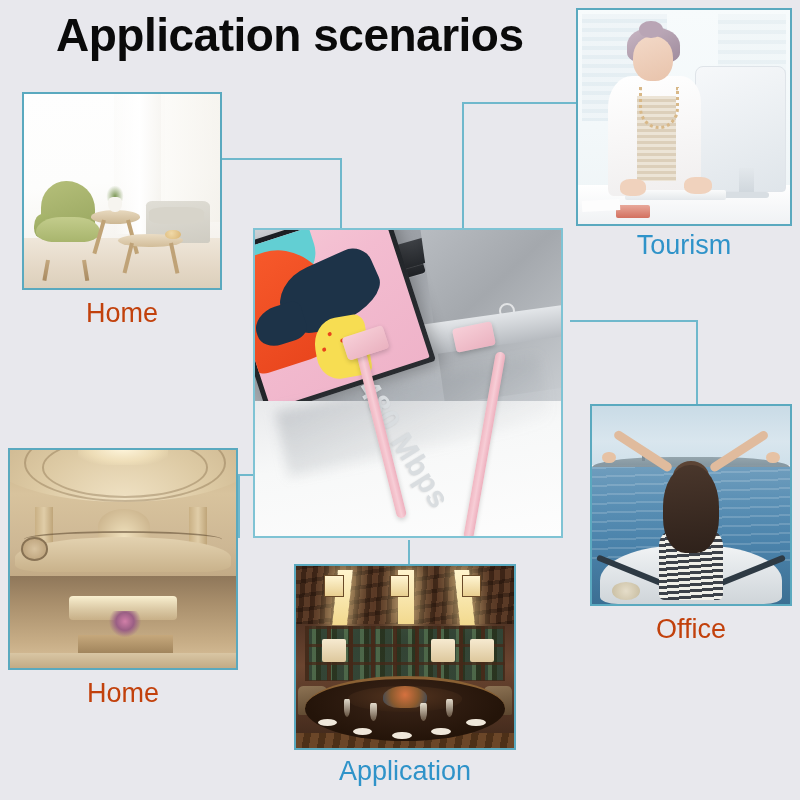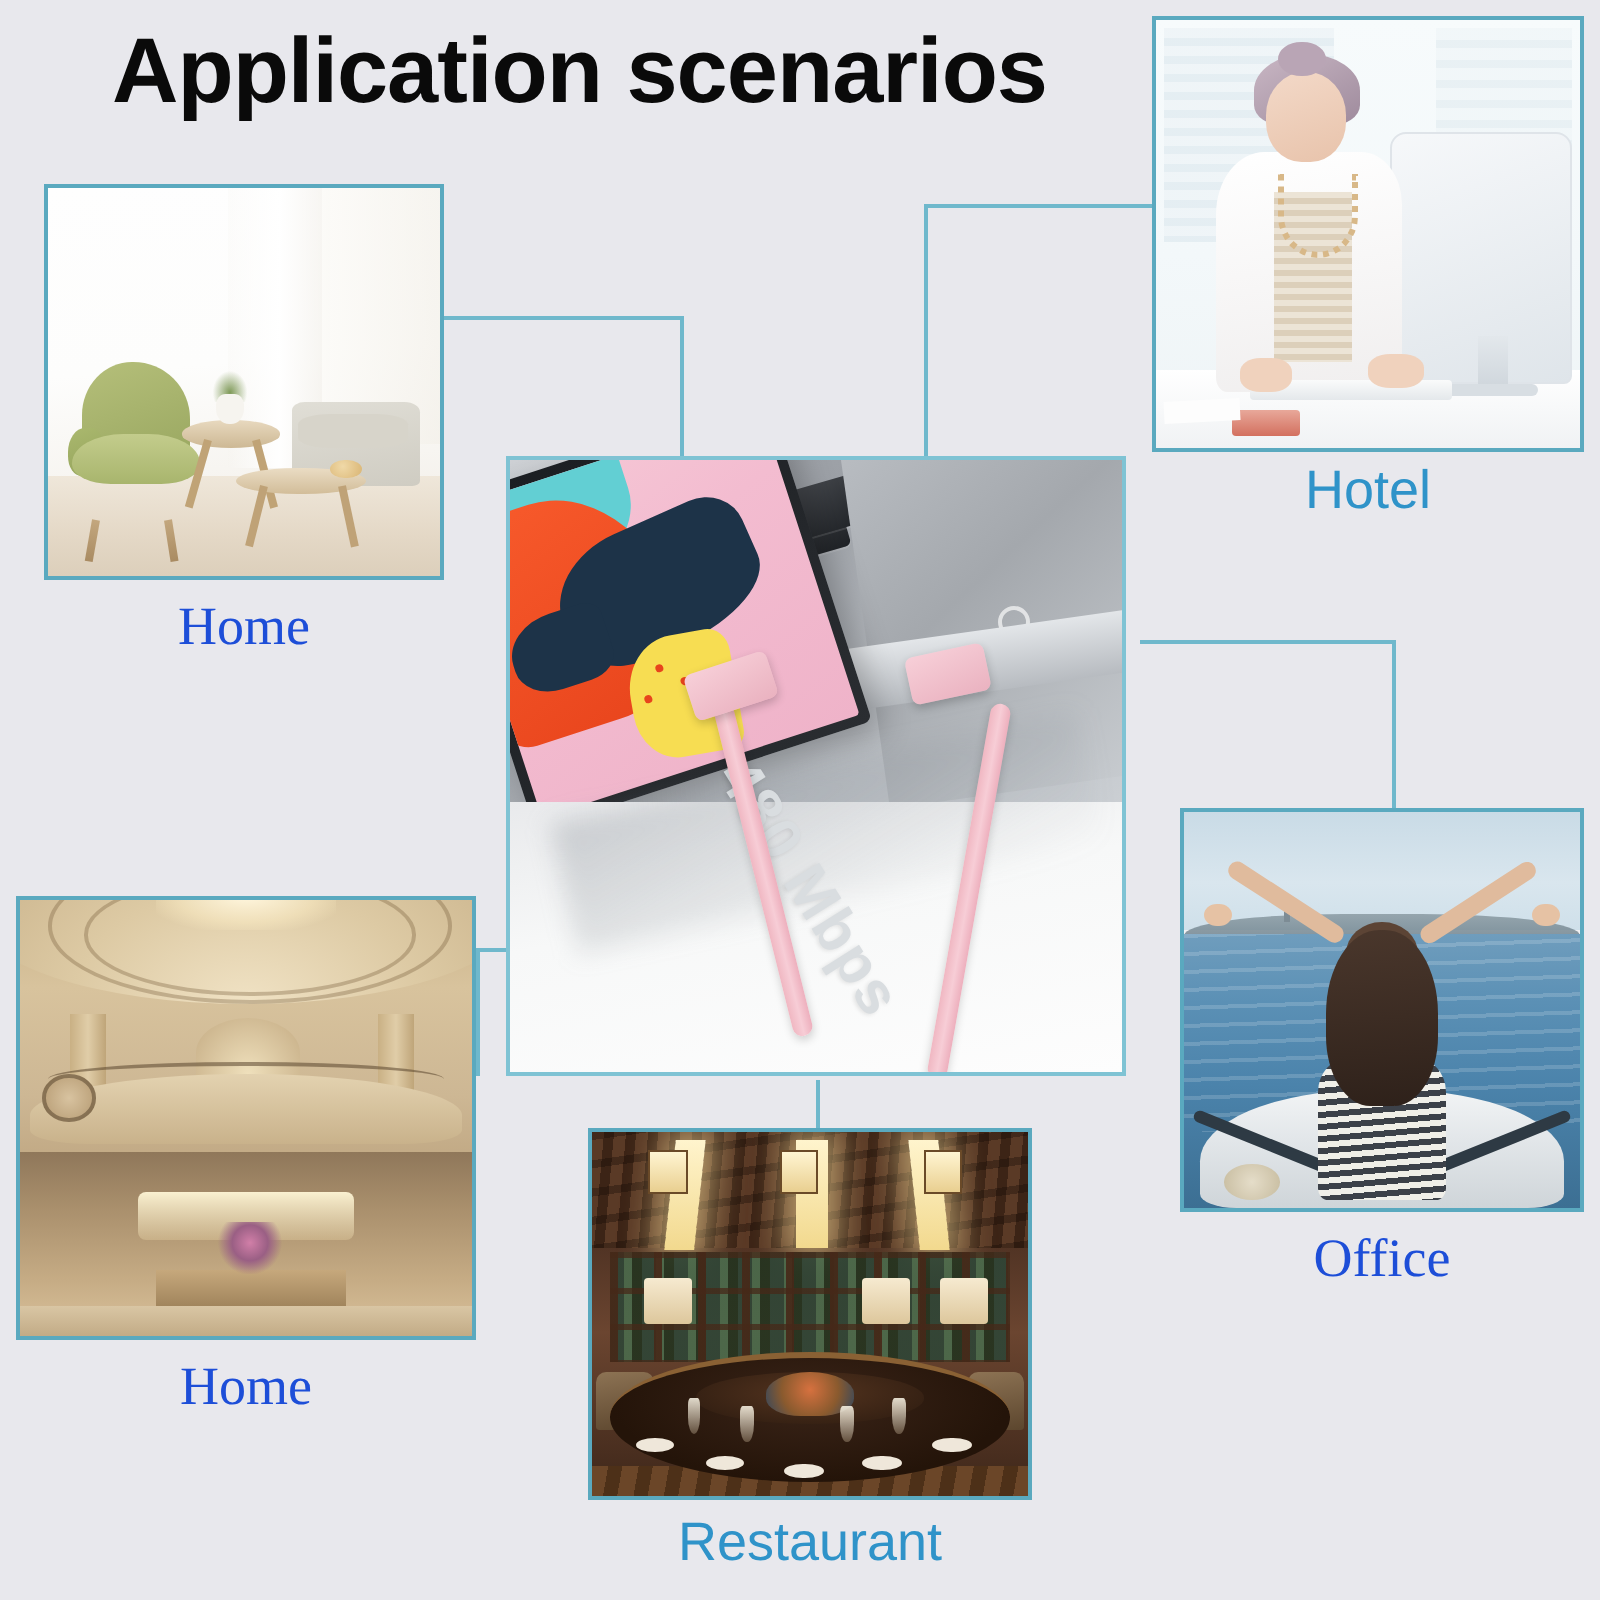--- a/index.html
+++ b/index.html
@@ -36,21 +36,21 @@
   .photo{position:absolute;inset:0;overflow:hidden;}
 
   .caption{
     position:absolute;
     color:#2f93c9;
     font-size:27px;
     text-align:center;
     white-space:nowrap;
     line-height:1;
   }
-  .caption.teal{color:#1d4ed8;font-family:Liberation Serif, serif;}
+  .caption.teal{color:#c2410c;}
 
   
   .home-bg{position:absolute;inset:0;
     background:linear-gradient(175deg,#fefefe 0%,#fdfdfc 45%,#f7f5f1 70%,#efe9e0 100%);}
   .home-curtain{position:absolute;left:46%;top:0;width:26%;height:72%;
     background:linear-gradient(90deg,rgba(245,243,238,0.2),rgba(255,255,255,0.95),rgba(238,234,226,0.5));}
   .home-curtain2{position:absolute;left:70%;top:0;width:30%;height:66%;
     background:linear-gradient(90deg,rgba(252,251,248,0.9),rgba(243,240,233,0.7));}
   .home-floor{position:absolute;left:0;bottom:0;width:100%;height:26%;
     background:linear-gradient(180deg,#efe7da 0%,#e4d8c6 60%,#dccfbb 100%);}
@@ -376,21 +376,21 @@
       <div class="person-hair"></div>
       <div class="person-head"></div>
       <div class="person-bun"></div>
       <div class="keyboard"></div>
       <div class="hand1"></div>
       <div class="hand2"></div>
       <div class="notebook"></div>
       <div class="papers"></div>
     </div>
   </div>
-  <div class="caption" style="left:576px;top:232px;width:216px;">Hotel</div>
+  <div class="caption" style="left:576px;top:232px;width:216px;">Tourism</div>
 
   <div class="frame center" style="left:253px;top:228px;width:310px;height:310px;">
     <div class="photo">
       <div class="cen-bg"></div>
       <div class="laptop-body">
         <div class="kb-key k1"></div>
         <div class="kb-key k2"></div>
         <div class="kb-key k3"></div>
         <div class="kb-key k4"></div>
         <div class="kb-key k5"></div>
@@ -472,21 +472,21 @@
       <div class="res-plate pl2"></div>
       <div class="res-plate pl3"></div>
       <div class="res-plate pl4"></div>
       <div class="res-plate pl5"></div>
       <div class="res-glass gl1"></div>
       <div class="res-glass gl2"></div>
       <div class="res-glass gl3"></div>
       <div class="res-glass gl4"></div>
     </div>
   </div>
-  <div class="caption" style="left:294px;top:758px;width:222px;">Restaurant</div>
+  <div class="caption" style="left:294px;top:758px;width:222px;">Application</div>
 
   <div class="frame" style="left:590px;top:404px;width:202px;height:202px;">
     <div class="photo">
       <div class="tou-sky"></div>
       <div class="tou-land"></div>
       <div class="tou-tower"></div>
       <div class="tou-sea"></div>
       <div class="tou-waves"></div>
       <div class="tou-arm ta-l"></div>
       <div class="tou-arm ta-r"></div>

